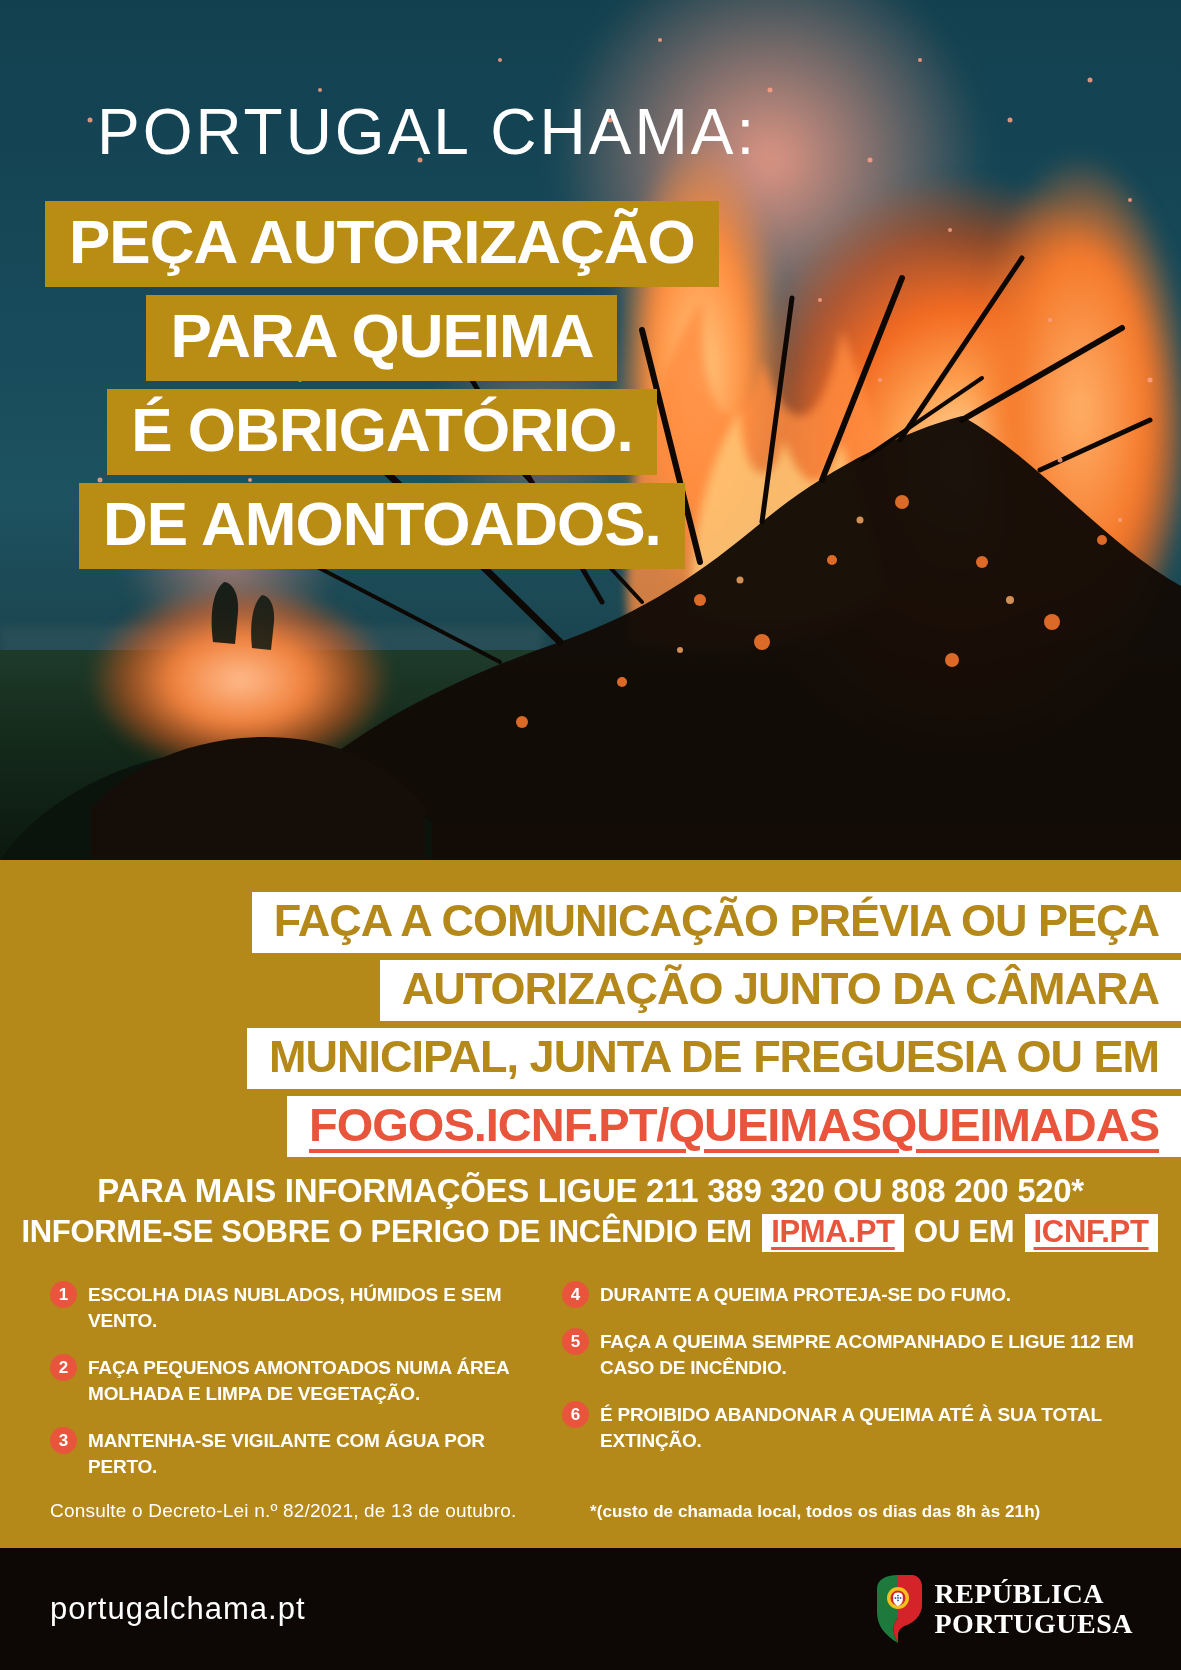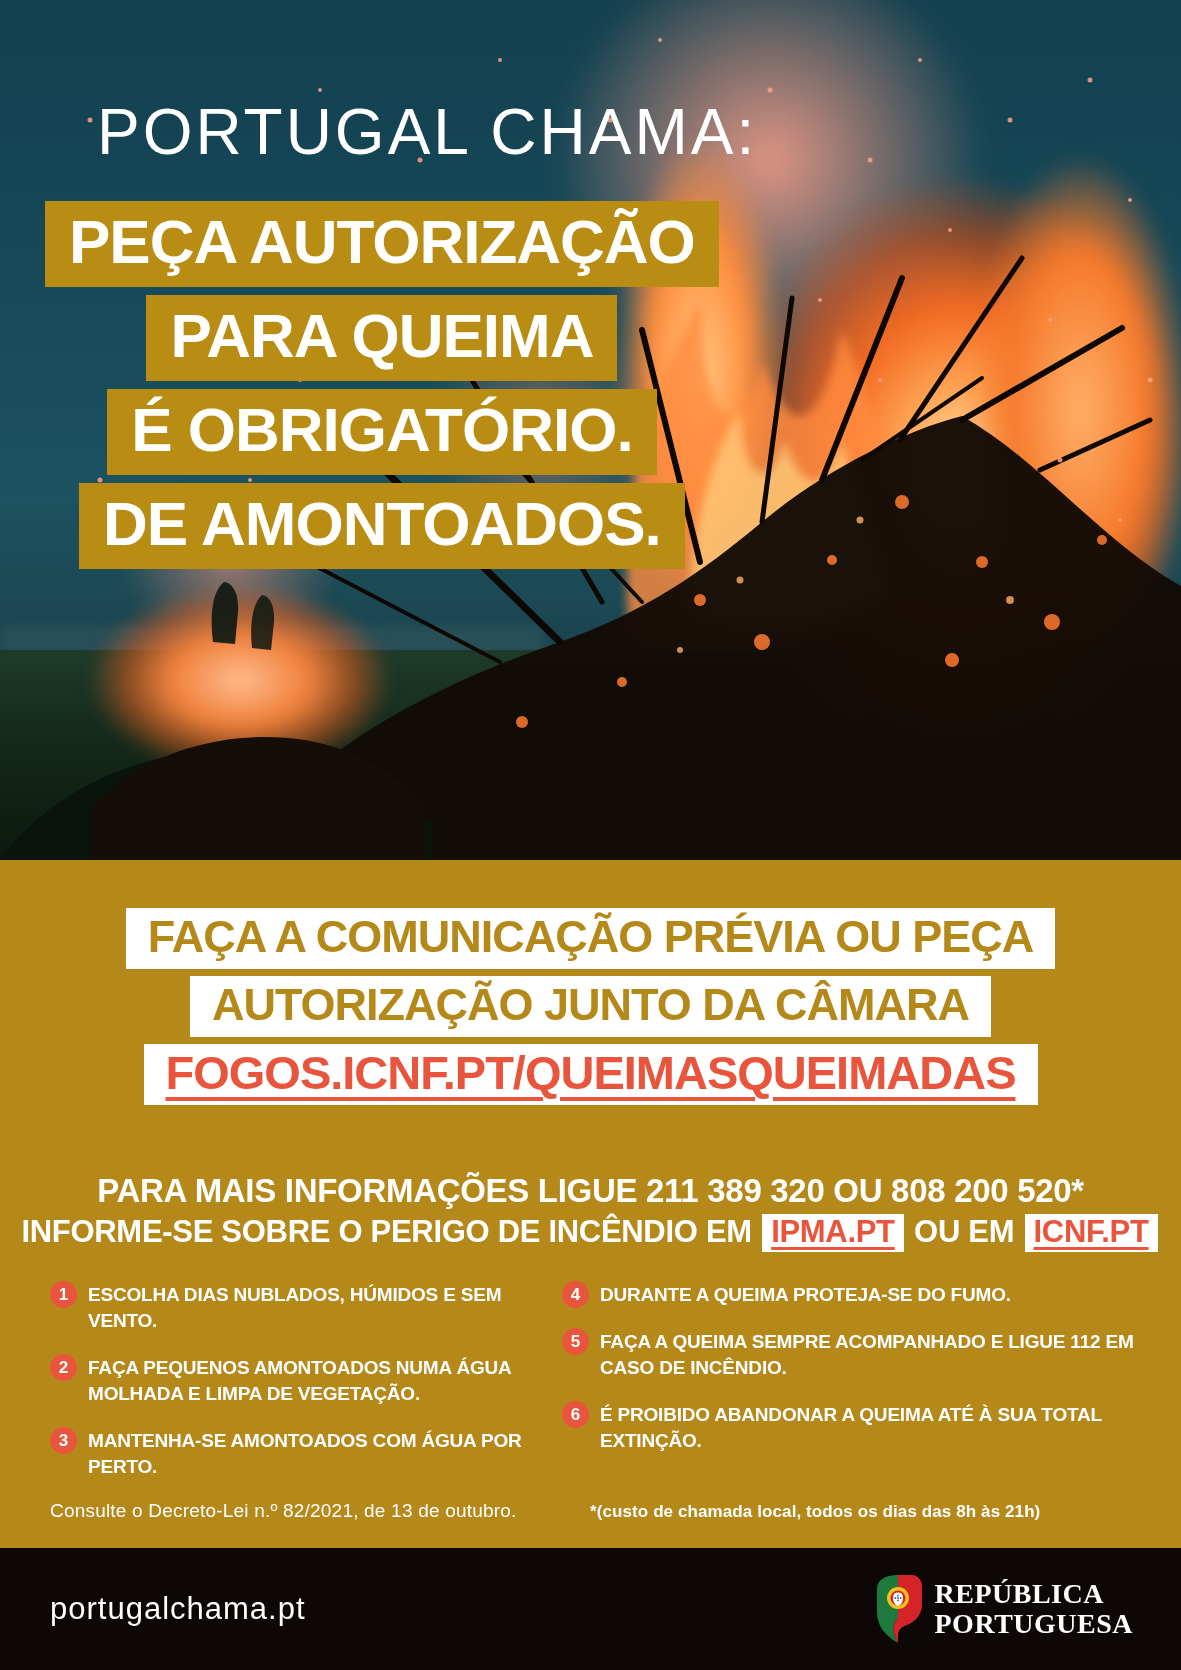--- a/index.html
+++ b/index.html
@@ -43,21 +43,21 @@
     background:radial-gradient(closest-side,#ffbc8d 0%,#f0813d 36%,rgba(224,95,32,.55) 60%,rgba(200,80,25,0) 80%);filter:blur(7px);}
   .photo svg{position:absolute;left:0;top:0;}
   
   .kicker{position:absolute;left:57px;top:100px;color:var(--white);
     font-size:64px;font-weight:300;letter-spacing:3px;line-height:1;margin-left:40px;}
   .headline{position:absolute;left:45px;top:201px;display:flex;flex-direction:column;align-items:center;gap:8px;}
   .hl-line{display:inline-block;background:var(--gold-block);color:var(--white);
     font-size:62px;font-weight:700;letter-spacing:-1px;line-height:70px;padding:6px 24px 10px;}
   
   .gold-section{position:absolute;left:0;top:860px;width:1181px;height:688px;background:var(--gold);}
-  .info-blocks{position:absolute;left:0;top:48px;width:100%;text-align:center;}
+  .info-blocks{position:absolute;left:0;top:32px;width:100%;text-align:right;}
   .info-line{margin-bottom:7px;}
   .info-blk{display:inline-block;background:var(--white);color:var(--gold);
     font-size:45px;font-weight:700;letter-spacing:-1px;line-height:52px;padding:3px 22px 6px;}
   .info-blk.url{color:var(--red);font-size:47px;
     text-decoration:underline;text-decoration-thickness:4px;text-underline-offset:8px;cursor:pointer;}
   .phone-line{position:absolute;left:0;top:312px;width:100%;text-align:center;
     color:var(--white);font-size:33px;font-weight:700;letter-spacing:-0.3px;}
   .danger-line{position:absolute;left:0;top:354px;width:100%;text-align:center;
     color:var(--white);font-size:31px;font-weight:700;letter-spacing:-0.3px;}
   .chip{display:inline-block;background:var(--white);color:var(--red);padding:0 9px 2px;margin:0 2px;
@@ -191,45 +191,46 @@
       <div class="hl-line">É OBRIGATÓRIO.</div>
       <div class="hl-line">DE AMONTOADOS.</div>
     </div>
   </div>
 
   <div class="gold-section">
 
     <div class="info-blocks">
       <div class="info-line"><span class="info-blk">FAÇA A COMUNICAÇÃO PRÉVIA OU PEÇA</span></div>
       <div class="info-line"><span class="info-blk">AUTORIZAÇÃO JUNTO DA CÂMARA</span></div>
+      <div class="info-line"><span class="info-blk">MUNICIPAL, JUNTA DE FREGUESIA OU EM</span></div>
       <div class="info-line"><span class="info-blk url">FOGOS.ICNF.PT/QUEIMASQUEIMADAS</span></div>
     </div>
 
     <div class="phone-line">PARA MAIS INFORMAÇÕES LIGUE 211 389 320 OU 808 200 520*</div>
 
     <div class="danger-line">
       <span>INFORME-SE SOBRE O PERIGO DE INCÊNDIO EM</span>
       <span class="chip">IPMA.PT</span>
       <span>OU EM</span>
       <span class="chip">ICNF.PT</span>
     </div>
 
     <div class="tips">
       <div class="col left">
         <div class="tip">
           <span class="tip-num">1</span>
           <span class="tip-text">ESCOLHA DIAS NUBLADOS, HÚMIDOS E SEM VENTO.</span>
         </div>
         <div class="tip">
           <span class="tip-num">2</span>
-          <span class="tip-text">FAÇA PEQUENOS AMONTOADOS NUMA ÁGUA MOLHADA E LIMPA DE VEGETAÇÃO.</span>
+          <span class="tip-text">FAÇA PEQUENOS AMONTOADOS NUMA ÁREA MOLHADA E LIMPA DE VEGETAÇÃO.</span>
         </div>
         <div class="tip">
           <span class="tip-num">3</span>
-          <span class="tip-text">MANTENHA-SE AMONTOADOS COM ÁGUA POR PERTO.</span>
+          <span class="tip-text">MANTENHA-SE VIGILANTE COM ÁGUA POR PERTO.</span>
         </div>
       </div>
       <div class="col right">
         <div class="tip">
           <span class="tip-num">4</span>
           <span class="tip-text">DURANTE A QUEIMA PROTEJA-SE DO FUMO.</span>
         </div>
         <div class="tip">
           <span class="tip-num">5</span>
           <span class="tip-text">FAÇA A QUEIMA SEMPRE ACOMPANHADO E LIGUE 112 EM CASO DE INCÊNDIO.</span>

